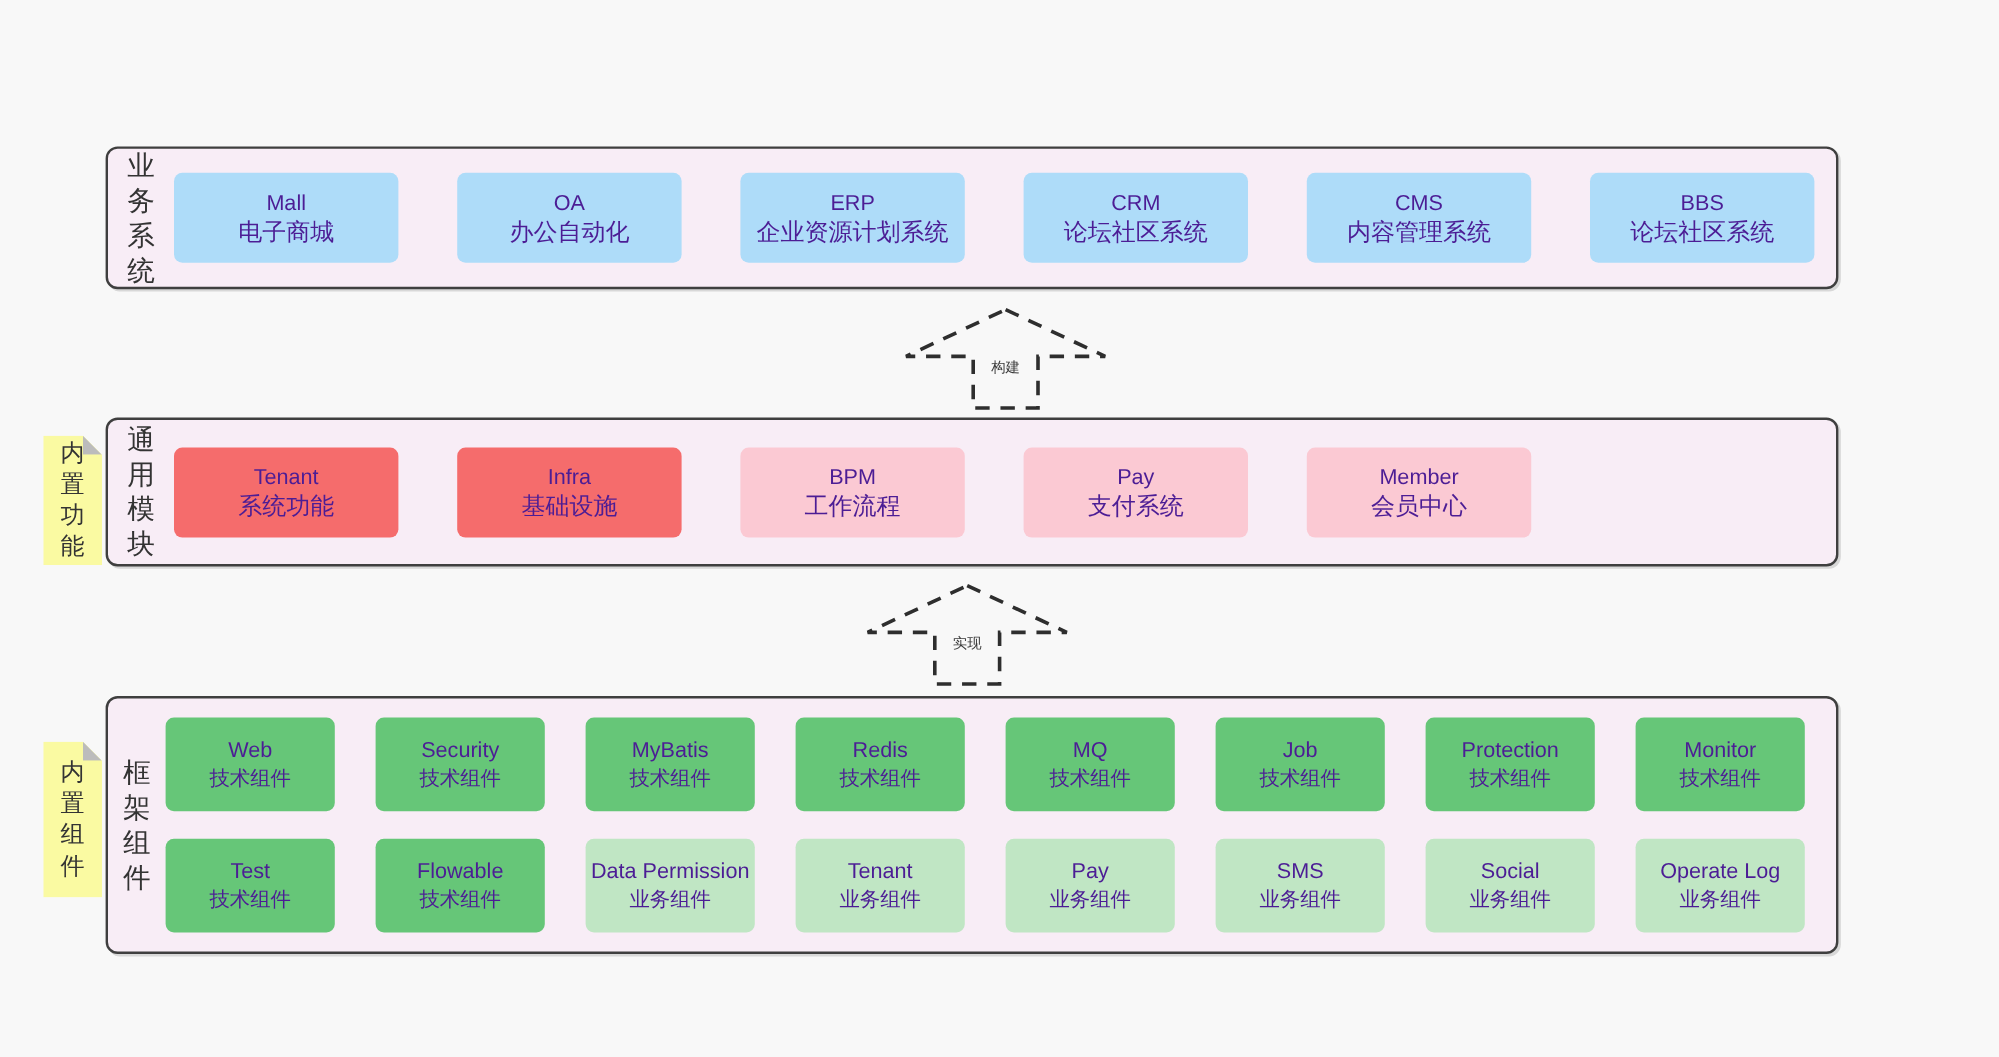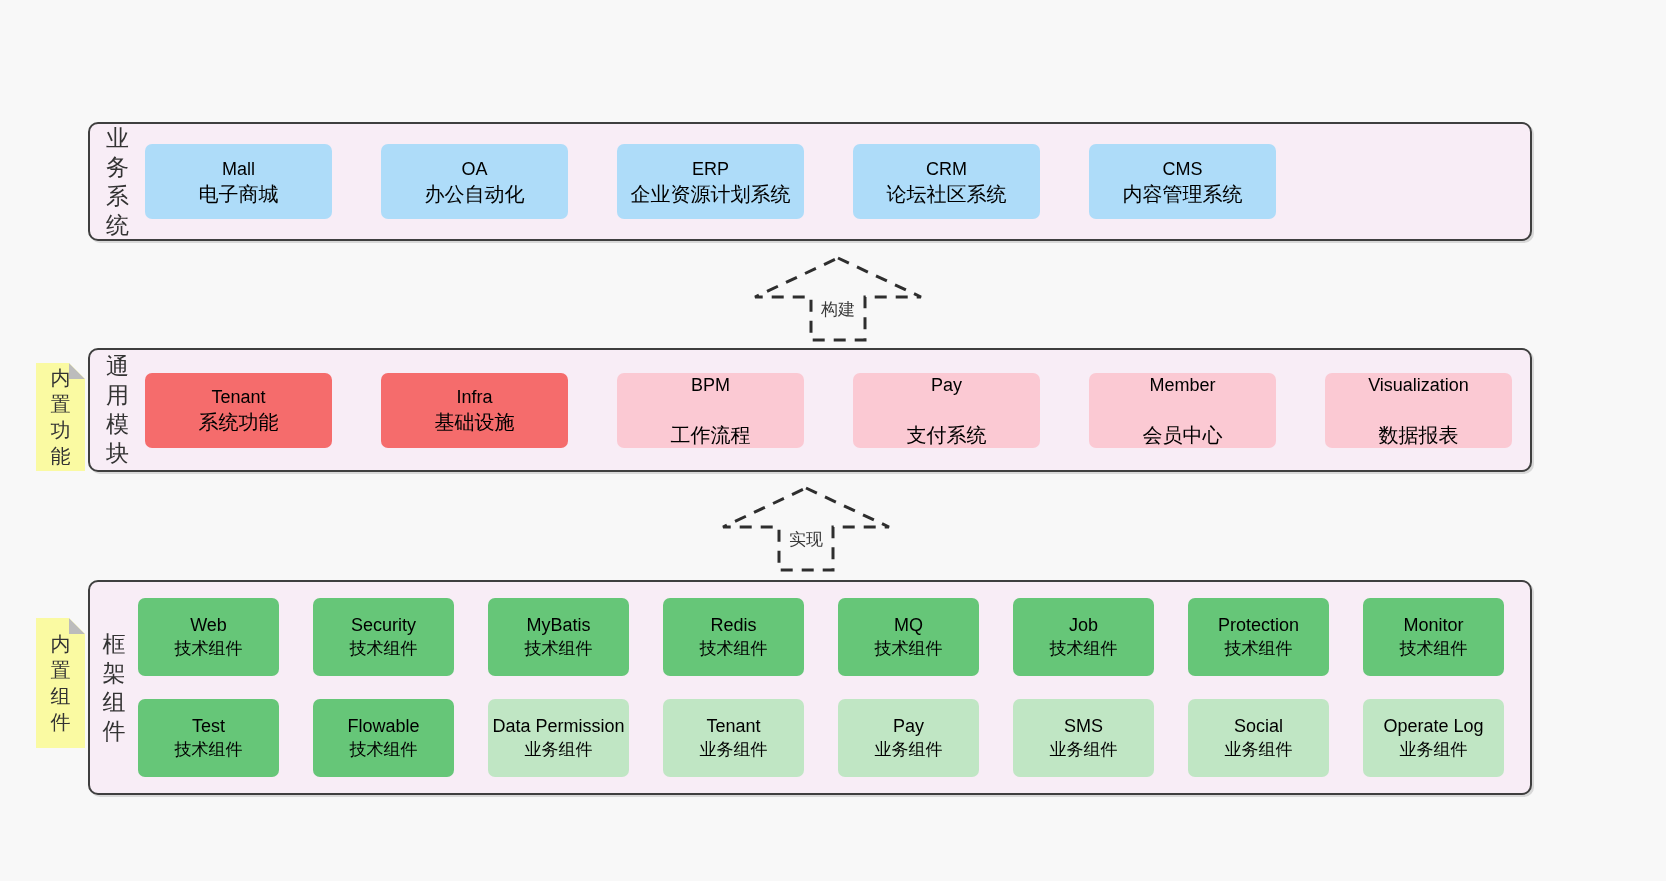--- a/index.html
+++ b/index.html
@@ -17,36 +17,36 @@
   #layer-modules{top:348px;height:124px;}
   #layer-framework{top:580px;height:215px;}
 
   .side-label{width:55px;display:flex;align-items:center;justify-content:center;}
   .side-label .vtext{display:flex;flex-direction:column;gap:6px;font-size:23px;color:#333;line-height:1;text-align:center;}
 
   .boxes{flex:1;display:flex;align-items:center;gap:49px;padding-right:18px;}
   .box{
     width:187px;height:75px;border-radius:7px;flex:0 0 auto;
     display:flex;flex-direction:column;justify-content:center;text-align:center;
-    color:#000000;
+    color:#4c1d95;
   }
   .box .en{font-size:18px;line-height:25px;}
   .box .cn{font-size:20px;line-height:25px;}
 
   
   .boxes-col{flex:1;display:flex;flex-direction:column;justify-content:center;gap:23px;padding-right:26px;}
   .frow{display:flex;gap:34px;}
   .frow .box{width:141px;height:78px;}
   .frow .box .en{font-size:18px;line-height:24px;}
   .frow .box .cn{font-size:17px;line-height:24px;}
 
   
   .c-blue{background:#aedcf9;}
   .c-red{background:#f56c6c;}
-  .c-pink{background:#fbc9d3;justify-content:space-between;}
+  .c-pink{background:#fbc9d3;}
   .c-gdark{background:#66c678;}
   .c-glight{background:#c0e6c4;}
 
   
   .note{
     position:absolute;left:36px;width:49px;background:#fafaa2;
     clip-path:polygon(0 0,calc(100% - 16px) 0,100% 16px,100% 100%,0 100%);
     display:flex;align-items:center;justify-content:center;
   }
   .note::after{
@@ -57,21 +57,21 @@
   #note-framework{top:618px;height:130px;}
   .note .vtext{display:flex;flex-direction:column;gap:6px;font-size:20px;color:#333;line-height:1;text-align:center;}
 
   
   .arrow{position:absolute;width:172px;height:88px;}
   #arrow-build{left:752px;top:255px;}
   #arrow-implement{left:720px;top:485px;}
   .arrow svg{position:absolute;left:0;top:0;}
   .arrow .alabel{
     position:absolute;left:50%;top:42px;transform:translateX(-50%);
-    font-size:17px;color:#3a3a3a;background:#f8f8f8;padding:1px 3px;white-space:nowrap;
+    font-size:12px;color:#3a3a3a;background:#f8f8f8;padding:1px 3px;white-space:nowrap;
   }
 </style>
 </head>
 <body>
 
 <div id="stage">
 
   <div class="layer" id="layer-business">
     <div class="side-label">
       <div class="vtext">
@@ -95,20 +95,24 @@
         <div class="cn">企业资源计划系统</div>
       </div>
       <div class="box c-blue">
         <div class="en">CRM</div>
         <div class="cn">论坛社区系统</div>
       </div>
       <div class="box c-blue">
         <div class="en">CMS</div>
         <div class="cn">内容管理系统</div>
       </div>
+      <div class="box c-blue">
+        <div class="en">BBS</div>
+        <div class="cn">论坛社区系统</div>
+      </div>
     </div>
   </div>
 
   <div class="arrow" id="arrow-build">
     <svg width="172" height="88" viewBox="0 0 172 88">
       <polygon points="86,3 169,42 113,42 113,85 59,85 59,42 3,42" fill="none" stroke="#2e2e2e" stroke-width="3" stroke-dasharray="12 9"></polygon>
     </svg>
     <div class="alabel">构建</div>
   </div>
 
@@ -143,24 +147,20 @@
         <div class="cn">工作流程</div>
       </div>
       <div class="box c-pink">
         <div class="en">Pay</div>
         <div class="cn">支付系统</div>
       </div>
       <div class="box c-pink">
         <div class="en">Member</div>
         <div class="cn">会员中心</div>
       </div>
-      <div class="box c-pink">
-        <div class="en">Visualization</div>
-        <div class="cn">数据报表</div>
-      </div>
     </div>
   </div>
 
   <div class="arrow" id="arrow-implement">
     <svg width="172" height="88" viewBox="0 0 172 88">
       <polygon points="86,3 169,42 113,42 113,85 59,85 59,42 3,42" fill="none" stroke="#2e2e2e" stroke-width="3" stroke-dasharray="12 9"></polygon>
     </svg>
     <div class="alabel">实现</div>
   </div>
 

